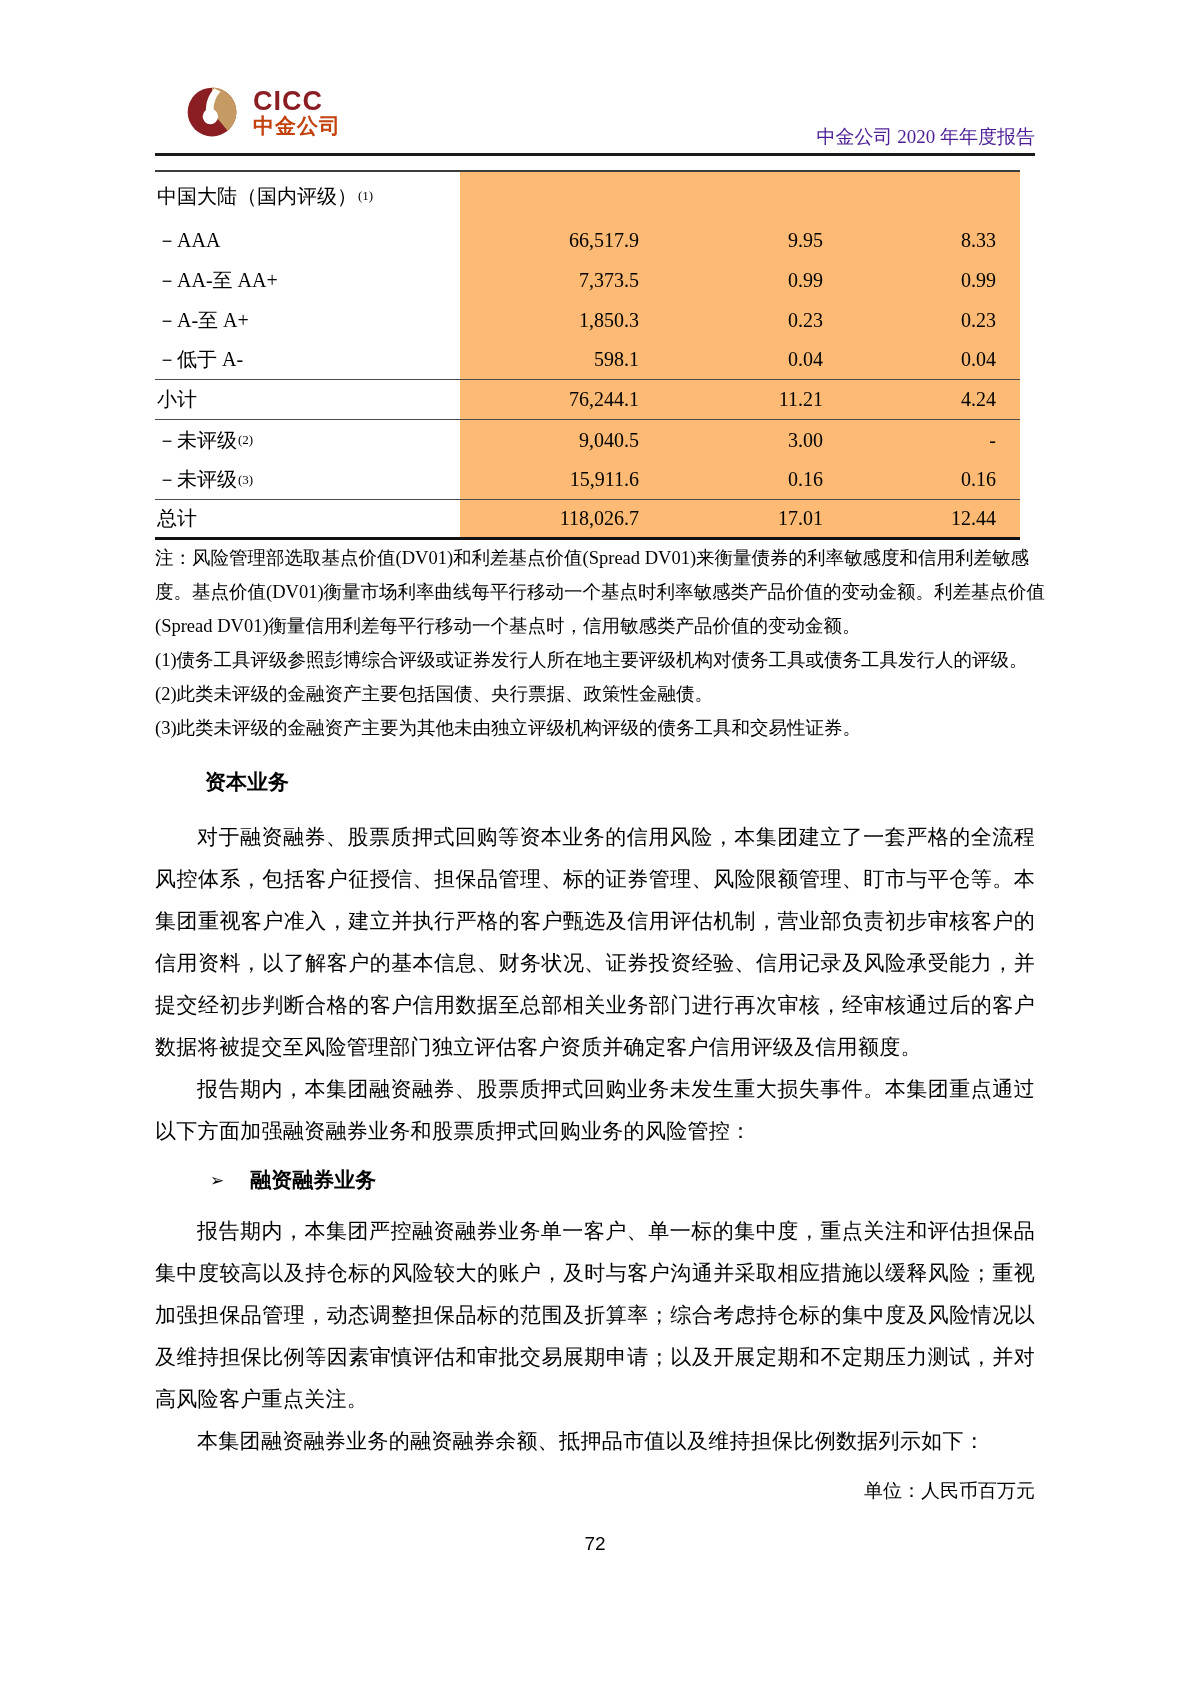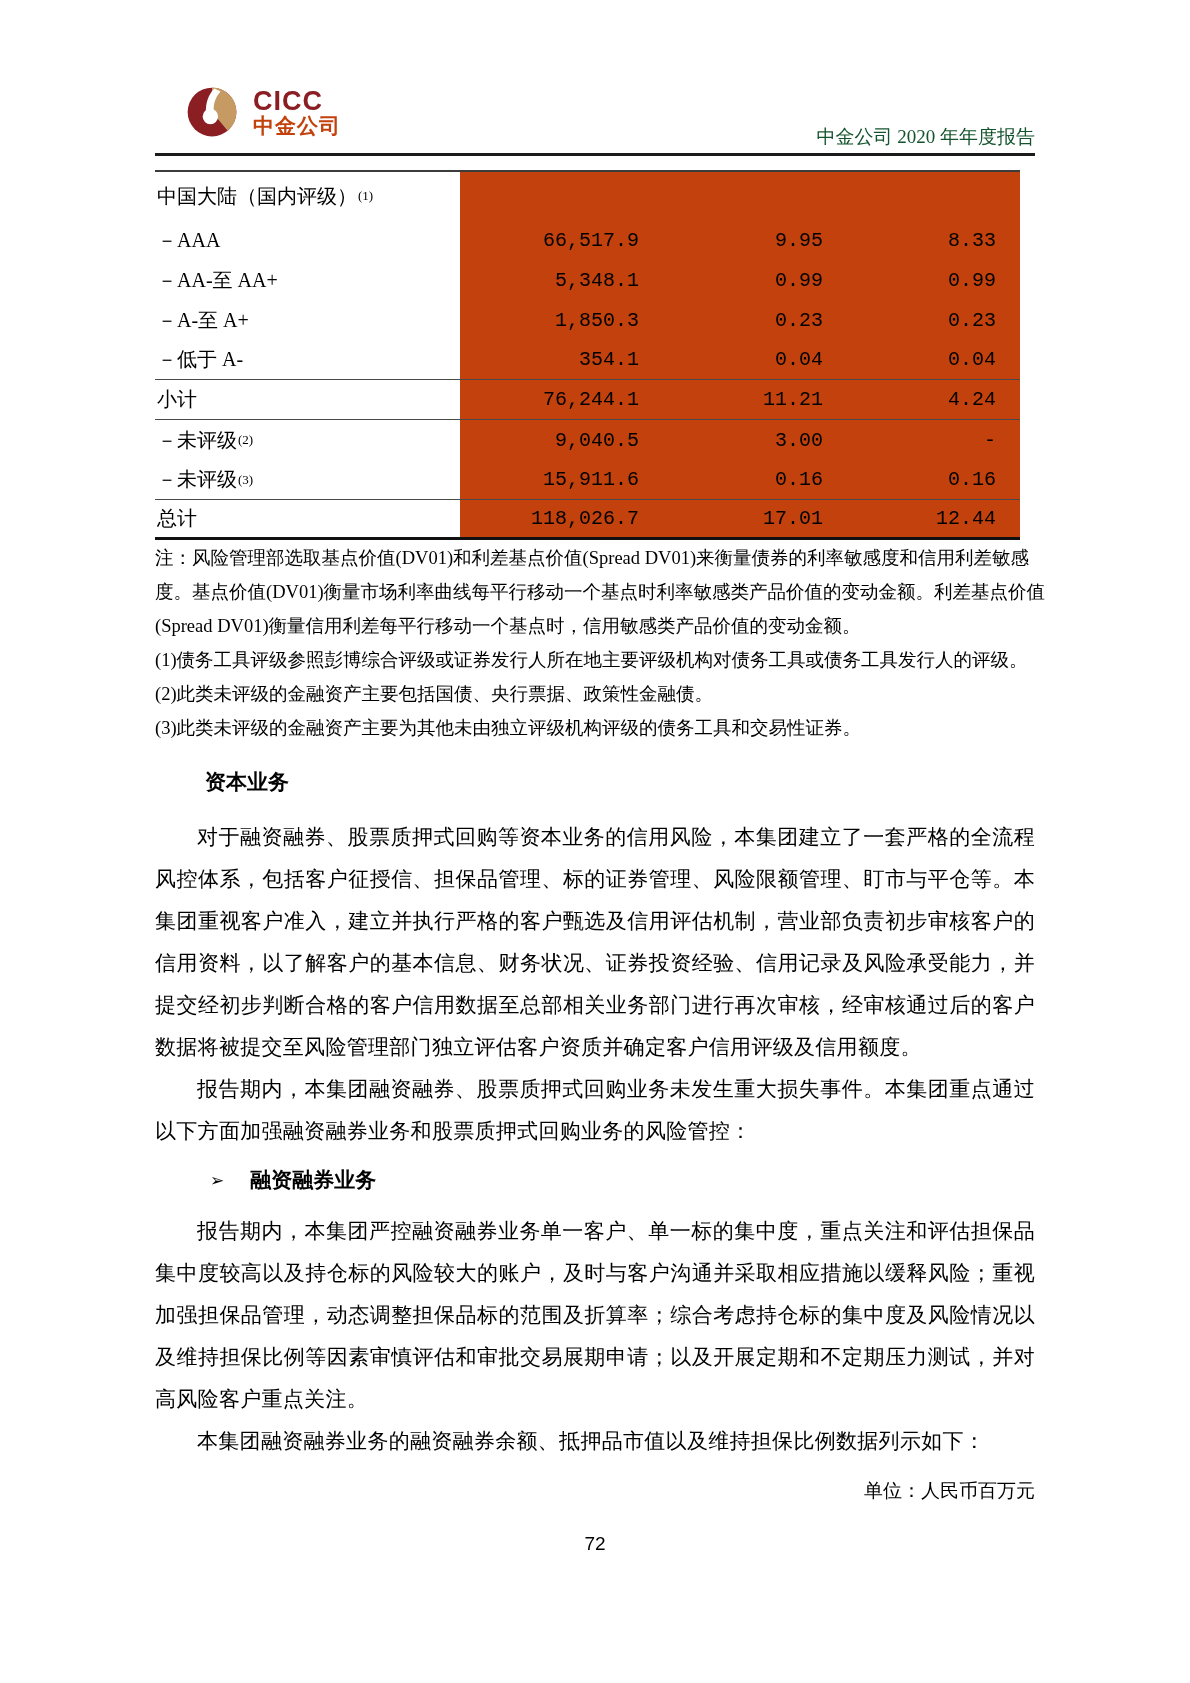--- a/index.html
+++ b/index.html
@@ -11,32 +11,32 @@
     color:#000;
     font-family:"Liberation Serif", serif;
     overflow:hidden;
   }
 
   
   .logo { position:absolute; top:86px; left:186px; display:flex; align-items:center; gap:15px; }
   .logo-text { display:flex; flex-direction:column; justify-content:center; line-height:1.02; }
   .logo-en { font-family:"Liberation Sans", sans-serif; font-weight:bold; font-size:27px; letter-spacing:1px; color:#8A1E23; }
   .logo-cn { font-family:"Liberation Sans", sans-serif; font-weight:bold; font-size:21px; color:#c2410c; letter-spacing:1px; }
-  .report-title { position:absolute; top:124px; right:155px; font-size:19px; color:#14532d; }
+  .report-title { position:absolute; top:124px; right:155px; font-size:19px; color:#4c1d95; }
   .header-rule { position:absolute; top:153px; left:155px; width:880px; border-top:3px solid #1b1b1b; }
 
   
   .fin-table { position:absolute; top:170px; left:155px; width:865px; border-top:2px solid #3c3c3c; font-size:20px; }
   .trow { display:grid; grid-template-columns:305px 195px 200px 165px; align-items:center; height:40px; }
   .trow.first { height:48px; }
   .trow.rule-bottom { border-bottom:1.6px solid #4a4a4a; }
   .trow.rule-thick { border-bottom:3px solid #111; }
   .cell { height:100%; display:flex; align-items:center; }
   .cell.label { padding-left:2px; }
-  .cell.num { background:#c2410c; justify-content:flex-end; font-family:Liberation Mono, monospace; }
+  .cell.num { background:#fdba74; justify-content:flex-end; font-family:Liberation Serif, serif; }
   .cell.num.c1 { padding-right:16px; }
   .cell.num.c2 { padding-right:32px; }
   .cell.num.c3 { padding-right:24px; }
   sup.tbl-sup { font-size:13px; vertical-align:super; line-height:0; margin-left:1px; }
 
   
   .notes { position:absolute; top:541px; left:155px; width:905px; font-size:18.5px; line-height:34px; }
   .notes p { margin:0; }
 
   
@@ -93,41 +93,41 @@
       <div class="cell num c1">66,517.9</div>
       <div class="cell num c2">9.95</div>
       <div class="cell num c3">8.33</div>
     </div>
 
     <div class="trow">
       <div class="cell label">
           <span>－AA-至 AA+</span>
           <sup class="tbl-sup"></sup>
         </div>
-      <div class="cell num c1">5,348.1</div>
+      <div class="cell num c1">7,373.5</div>
       <div class="cell num c2">0.99</div>
       <div class="cell num c3">0.99</div>
     </div>
 
     <div class="trow">
       <div class="cell label">
           <span>－A-至 A+</span>
           <sup class="tbl-sup"></sup>
         </div>
       <div class="cell num c1">1,850.3</div>
       <div class="cell num c2">0.23</div>
       <div class="cell num c3">0.23</div>
     </div>
 
     <div class="trow rule-bottom">
       <div class="cell label">
           <span>－低于 A-</span>
           <sup class="tbl-sup"></sup>
         </div>
-      <div class="cell num c1">354.1</div>
+      <div class="cell num c1">598.1</div>
       <div class="cell num c2">0.04</div>
       <div class="cell num c3">0.04</div>
     </div>
 
     <div class="trow rule-bottom">
       <div class="cell label">
           <span>小计</span>
           <sup class="tbl-sup"></sup>
         </div>
       <div class="cell num c1">76,244.1</div>

